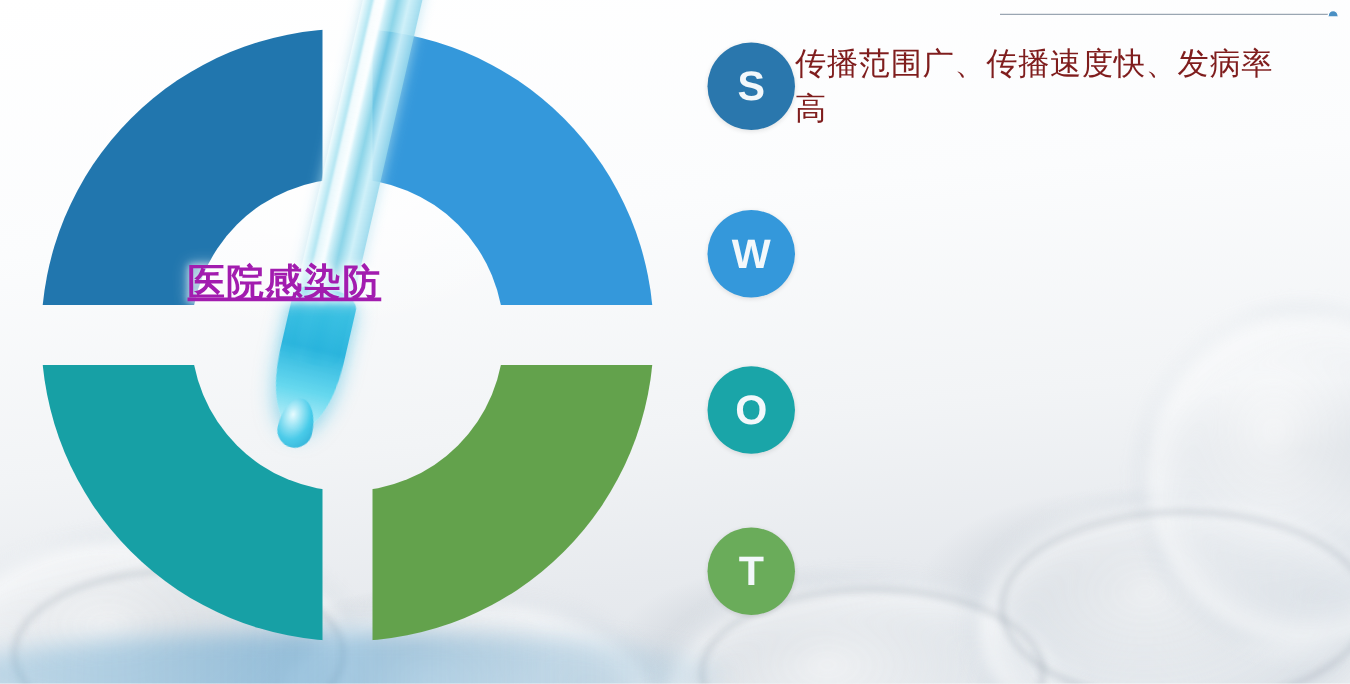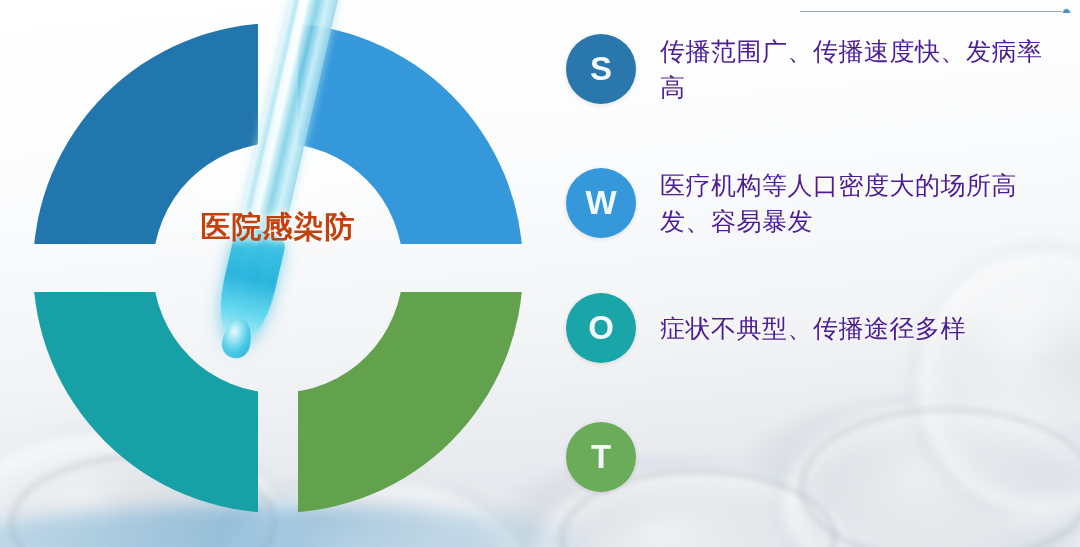--- a/index.html
+++ b/index.html
@@ -121,27 +121,28 @@
   }
 
   
   .donut { position: absolute; left: 0; top: 0; }
 
   .center-label {
     position: absolute;
     left: 150px;
     top: 205px;
     width: 256px;
-    text-align: center;
-    color: #c2410c;
+    text-align: left;
+    color: #a21caf;
     font-weight: bold;
     font-size: 30px;
     line-height: 1.45;
     letter-spacing: 1px;
     text-shadow: 0 0 6px rgba(255,255,255,.9), 0 0 12px rgba(255,255,255,.8);
+    text-decoration: underline;
   }
 
   
   .swot-list {
     position: absolute;
     left: 560px;
     top: 0;
     width: 520px;
     height: 547px;
   }
@@ -165,22 +166,21 @@
     color: #f3f8fb;
     font-weight: bold;
     font-size: 33px;
     display: flex;
     align-items: center;
     justify-content: center;
     box-shadow: 0 1px 4px rgba(0,0,0,.12);
     margin-left: 6px;
   }
   .swot-text {
-    margin-left: 24px;
-    color: #4c1d95;
+    color: #7f1d1d;
     font-size: 25px;
     line-height: 1.45;
     letter-spacing: .5px;
     text-shadow: 0 0 5px rgba(255,255,255,.75);
     max-width: 400px;
   }
 
   
   .top-strip {
     position: absolute;
@@ -261,26 +261,24 @@
 
   <div class="swot-list">
 
     <div class="swot-row r0">
       <div class="swot-badge" style="background:#2A77AD">S</div>
       <div class="swot-text">传播范围广、传播速度快、发病率高</div>
     </div>
 
     <div class="swot-row r1">
       <div class="swot-badge" style="background:#3498DB">W</div>
-      <div class="swot-text">医疗机构等人口密度大的场所高发、容易暴发</div>
     </div>
 
     <div class="swot-row r2">
       <div class="swot-badge" style="background:#1AA5A8">O</div>
-      <div class="swot-text">症状不典型、传播途径多样</div>
     </div>
 
     <div class="swot-row r3">
       <div class="swot-badge" style="background:#6AAC5A">T</div>
     </div>
 
   </div>
 
   <div class="top-strip">
     <div class="clipped-title"></div>

